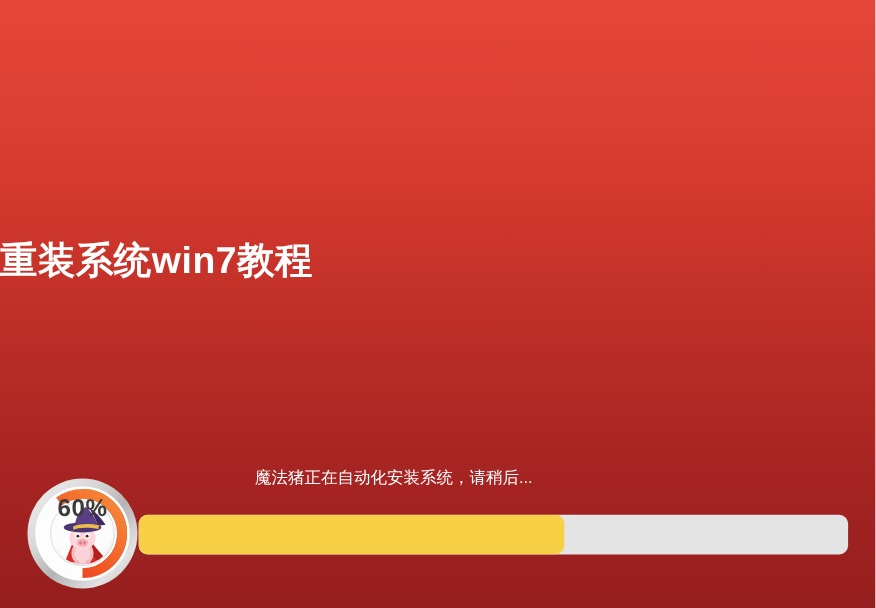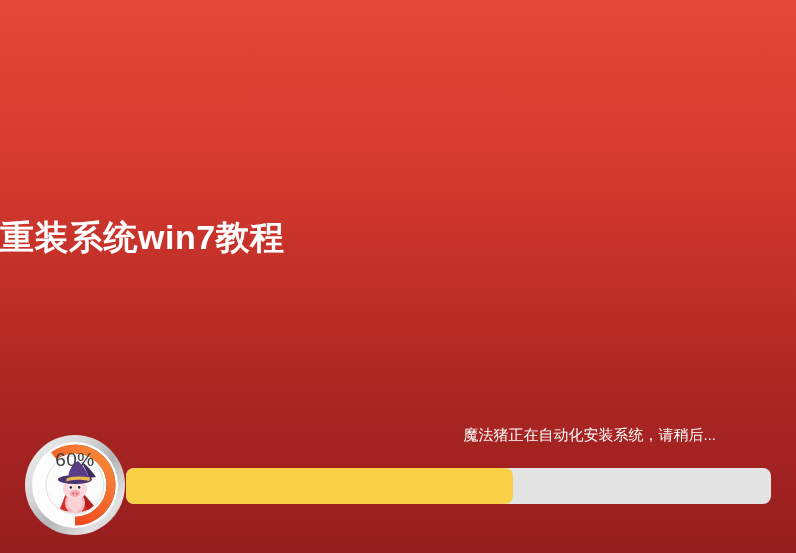--- a/index.html
+++ b/index.html
@@ -35,21 +35,21 @@
     line-height: 46px;
     white-space: nowrap;
   }
 
   
   #status-text {
     position: absolute;
     left: 0;
     top: 424px;
     width: 716px;
-    text-align: right;
+    text-align: center;
     color: #ffffff;
     font-size: 15px;
     line-height: 21px;
     white-space: nowrap;
   }
 
   
   #progress-bar {
     position: absolute;
     left: 126px;
@@ -80,22 +80,22 @@
   }
   #progress-badge svg {
     display: block;
   }
   #badge-percent-label {
     position: absolute;
     left: 0;
     top: 16px;
     width: 104px;
     text-align: center;
-    font-size: 19px;
-    font-weight: normal;
+    font-size: 22px;
+    font-weight: bold;
     color: #3b3b3b;
     letter-spacing: 0.5px;
     pointer-events: none;
   }
 </style>
 </head>
 <body>
 
 <div id="screen" style="background: linear-gradient(rgb(228, 70, 58) 0%, rgb(217, 60, 48) 25%, rgb(193, 48, 40) 50%, rgb(168, 37, 34) 75%, rgb(150, 30, 30) 100%);">
 

